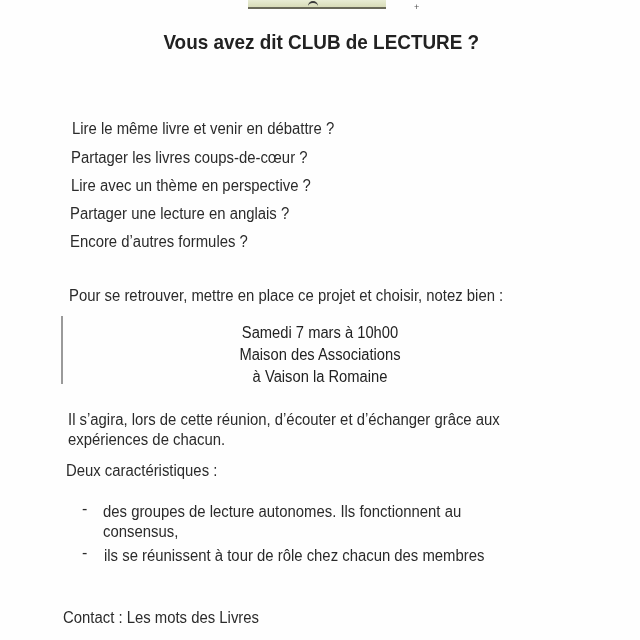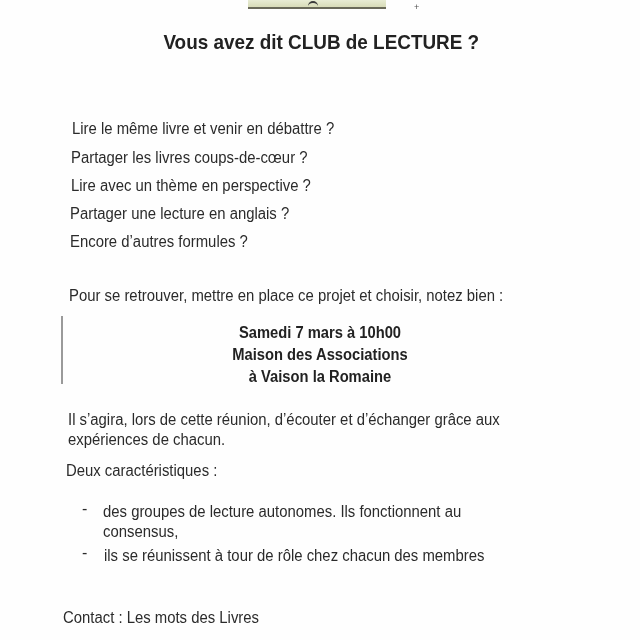--- a/index.html
+++ b/index.html
@@ -22,21 +22,21 @@
     .title {
       position: absolute; top: 30px; left: 0; width: 640px; text-align: center;
       font-weight: bold; font-size: 21px; color: #222;
       transform: scaleX(0.9); transform-origin: 52% 50%;
     }
     .q { position: absolute; left: 72px; font-size: 16px; color: #2b2b2b; transform: scaleX(0.93); transform-origin: left; white-space: nowrap; }
     .para { position: absolute; left: 68px; font-size: 16px; color: #2b2b2b; transform: scaleX(0.93); transform-origin: left; white-space: nowrap; line-height: 20px; }
     .vline { position: absolute; left: 61px; top: 316px; width: 2px; height: 68px; background: #9a9a9a; }
     .event {
       position: absolute; top: 322px; left: 0; width: 640px; text-align: center;
-      font-weight: bold; font-size: 16px; line-height: 22px; color: #222;
+      font-weight: normal; font-size: 16px; line-height: 22px; color: #222;
     }
     .event div { transform: scaleX(0.92); }
     .bullet { position: absolute; left: 82px; font-size: 16px; color: #2b2b2b; }
     .btext { position: absolute; left: 103px; font-size: 16px; color: #2b2b2b; line-height: 20px; transform: scaleX(0.93); transform-origin: left; white-space: nowrap; }
   </style>
 </head>
 <body>
 
 <div class="book-art">
     <div class="spine"></div>

